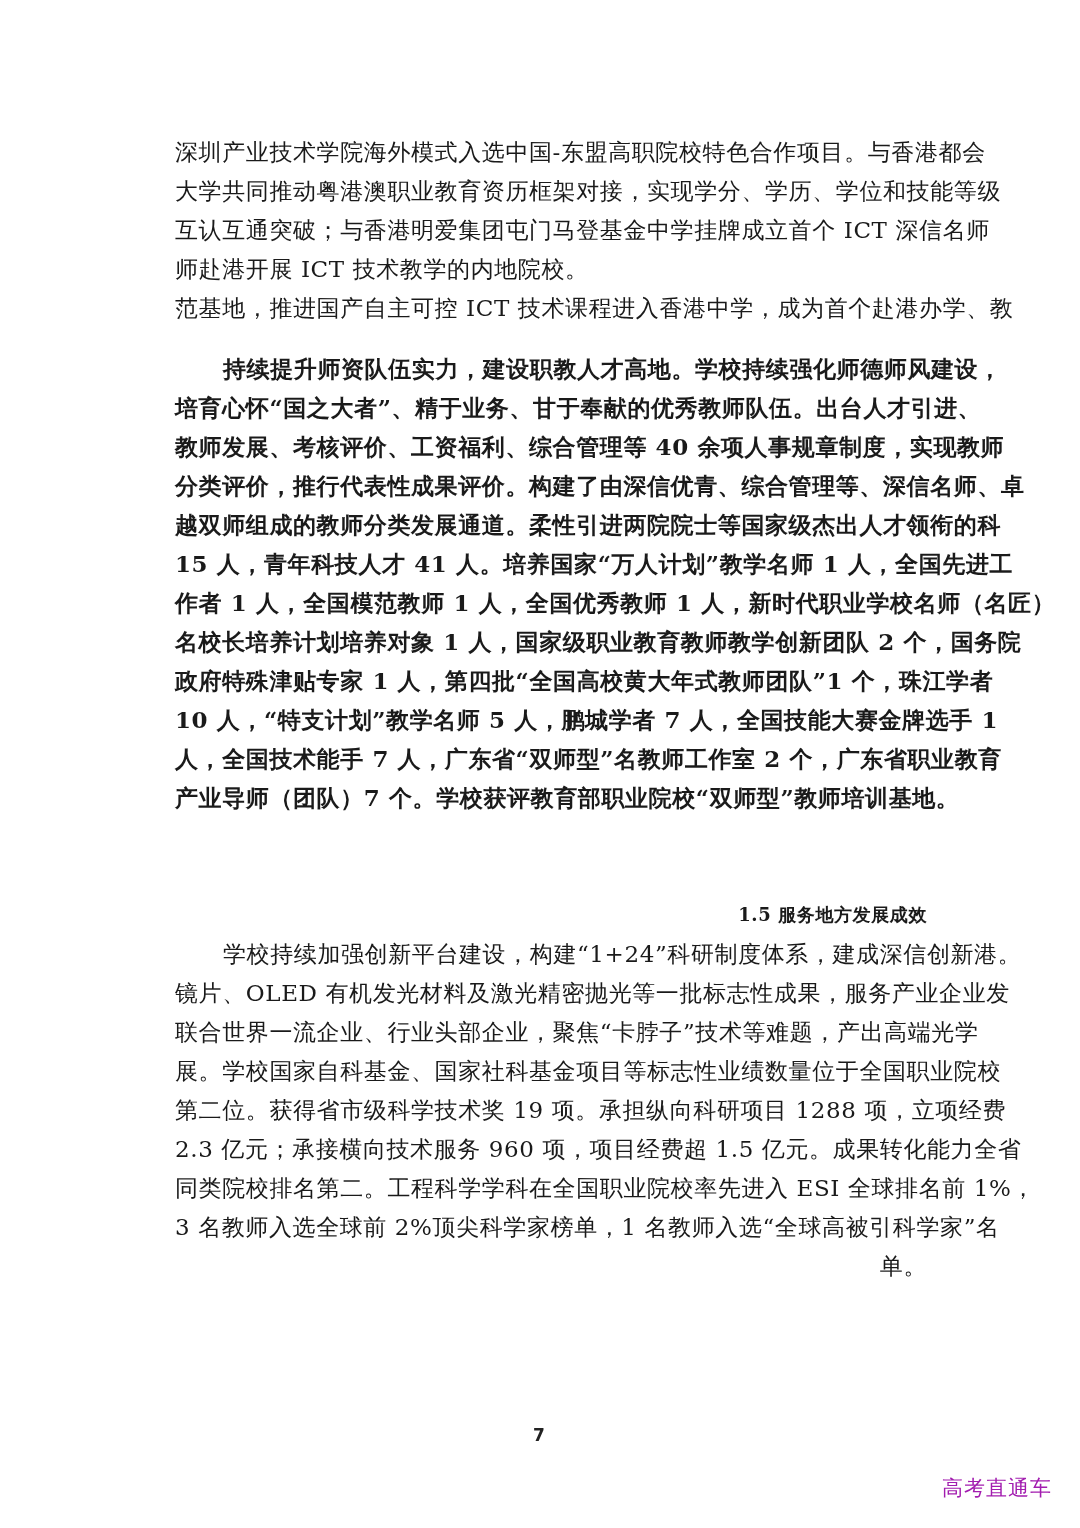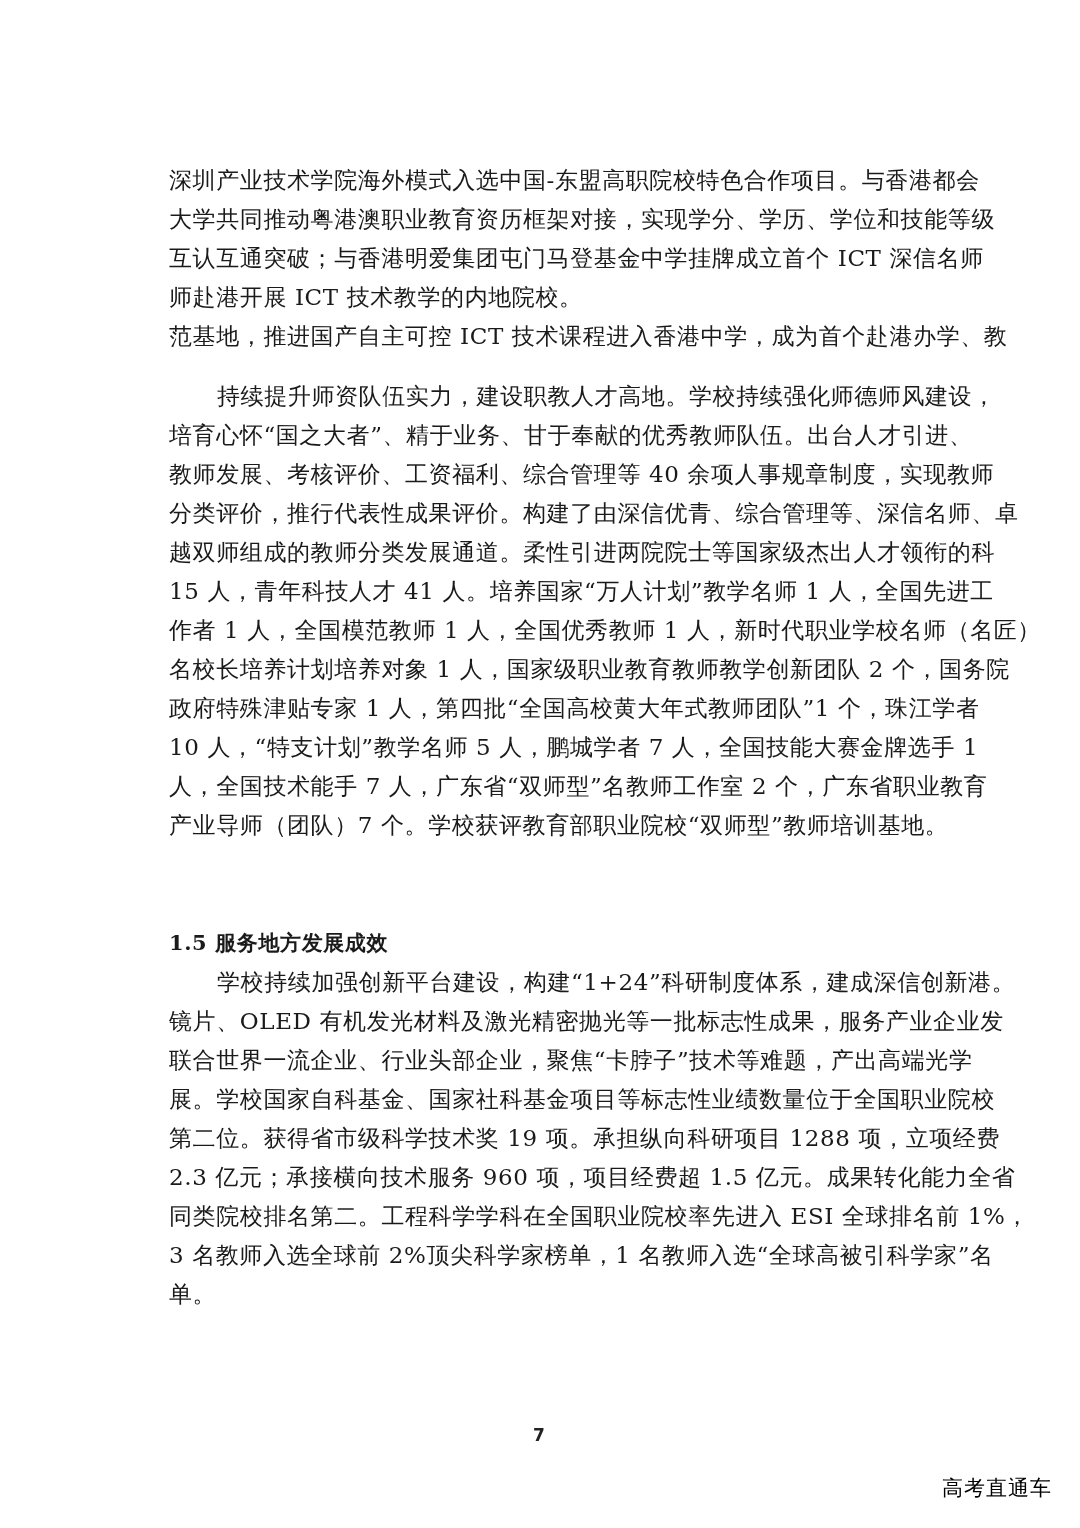--- a/index.html
+++ b/index.html
@@ -1,61 +1,61 @@
 <!DOCTYPE html>
 <html><head>
 <meta charset="utf-8">
 <style>
   html, body { margin: 0; padding: 0; background: #ffffff; }
   body { width: 1080px; height: 1528px; position: relative; overflow: hidden;
          font-family: "DejaVu Serif", "Liberation Serif", serif; color: #1a1a1a; }
   .page { position: absolute; left: 0; top: 0; width: 1080px; height: 1528px; }
-  .text-block { position: absolute; left: 169px; width: 752px; margin-top: 28px; }
+  .text-block { position: absolute; left: 175px; width: 752px; }
   .line { height: 39px; line-height: 39px; font-size: 23px; white-space: nowrap;
           letter-spacing: 0.6px; overflow: visible; }
   .indent { padding-left: 48px; }
-  .heading { font-weight: bold; font-size: 21px; }
+  .heading { font-weight: bold; font-size: 18px; text-align: right; }
   .page-number { position: absolute; left: 533px; top: 1425px; font-size: 17px; font-weight: bold;
                  font-family: "DejaVu Sans", "Liberation Sans", sans-serif; color: #222; }
-  .watermark { position: absolute; right: 28px; top: 1474px; font-size: 21px; color: #000000;
+  .watermark { position: absolute; right: 28px; top: 1474px; font-size: 21px; color: #a21caf;
                font-family: "DejaVu Sans", "Liberation Sans", sans-serif; letter-spacing: 1px; }
 </style>
 </head>
 <body>
 
 <div class="page">
 
   <div class="text-block" style="top:133px;">
     <div class="line">深圳产业技术学院海外模式入选中国-东盟高职院校特色合作项目。与香港都会</div>
     <div class="line">大学共同推动粤港澳职业教育资历框架对接，实现学分、学历、学位和技能等级</div>
     <div class="line">互认互通突破；与香港明爱集团屯门马登基金中学挂牌成立首个 ICT 深信名师</div>
     <div class="line">师赴港开展 ICT 技术教学的内地院校。</div>
     <div class="line">范基地，推进国产自主可控 ICT 技术课程进入香港中学，成为首个赴港办学、教</div>
   </div>
 
-  <div class="text-block" style="top:349px;">
+  <div class="text-block" style="top:349px;font-weight:bold;">
     <div class="line indent">持续提升师资队伍实力，建设职教人才高地。学校持续强化师德师风建设，</div>
     <div class="line">培育心怀“国之大者”、精于业务、甘于奉献的优秀教师队伍。出台人才引进、</div>
     <div class="line">教师发展、考核评价、工资福利、综合管理等 40 余项人事规章制度，实现教师</div>
     <div class="line">分类评价，推行代表性成果评价。构建了由深信优青、综合管理等、深信名师、卓</div>
     <div class="line">越双师组成的教师分类发展通道。柔性引进两院院士等国家级杰出人才领衔的科</div>
     <div class="line">15 人，青年科技人才 41 人。培养国家“万人计划”教学名师 1 人，全国先进工</div>
     <div class="line">作者 1 人，全国模范教师 1 人，全国优秀教师 1 人，新时代职业学校名师（名匠）</div>
     <div class="line">名校长培养计划培养对象 1 人，国家级职业教育教师教学创新团队 2 个，国务院</div>
     <div class="line">政府特殊津贴专家 1 人，第四批“全国高校黄大年式教师团队”1 个，珠江学者</div>
     <div class="line">10 人，“特支计划”教学名师 5 人，鹏城学者 7 人，全国技能大赛金牌选手 1</div>
     <div class="line">人，全国技术能手 7 人，广东省“双师型”名教师工作室 2 个，广东省职业教育</div>
     <div class="line">产业导师（团队）7 个。学校获评教育部职业院校“双师型”教师培训基地。</div>
   </div>
 
   <div class="text-block" style="top:895px;">
     <div class="line heading">1.5 服务地方发展成效</div>
   </div>
 
-  <div class="text-block" style="top:935px;">
+  <div class="text-block" style="top:935px;text-align:right;">
     <div class="line indent">学校持续加强创新平台建设，构建“1+24”科研制度体系，建成深信创新港。</div>
     <div class="line">镜片、OLED 有机发光材料及激光精密抛光等一批标志性成果，服务产业企业发</div>
     <div class="line">联合世界一流企业、行业头部企业，聚焦“卡脖子”技术等难题，产出高端光学</div>
     <div class="line">展。学校国家自科基金、国家社科基金项目等标志性业绩数量位于全国职业院校</div>
     <div class="line">第二位。获得省市级科学技术奖 19 项。承担纵向科研项目 1288 项，立项经费</div>
     <div class="line">2.3 亿元；承接横向技术服务 960 项，项目经费超 1.5 亿元。成果转化能力全省</div>
     <div class="line">同类院校排名第二。工程科学学科在全国职业院校率先进入 ESI 全球排名前 1%，</div>
     <div class="line">3 名教师入选全球前 2%顶尖科学家榜单，1 名教师入选“全球高被引科学家”名</div>
     <div class="line">单。</div>
   </div>

